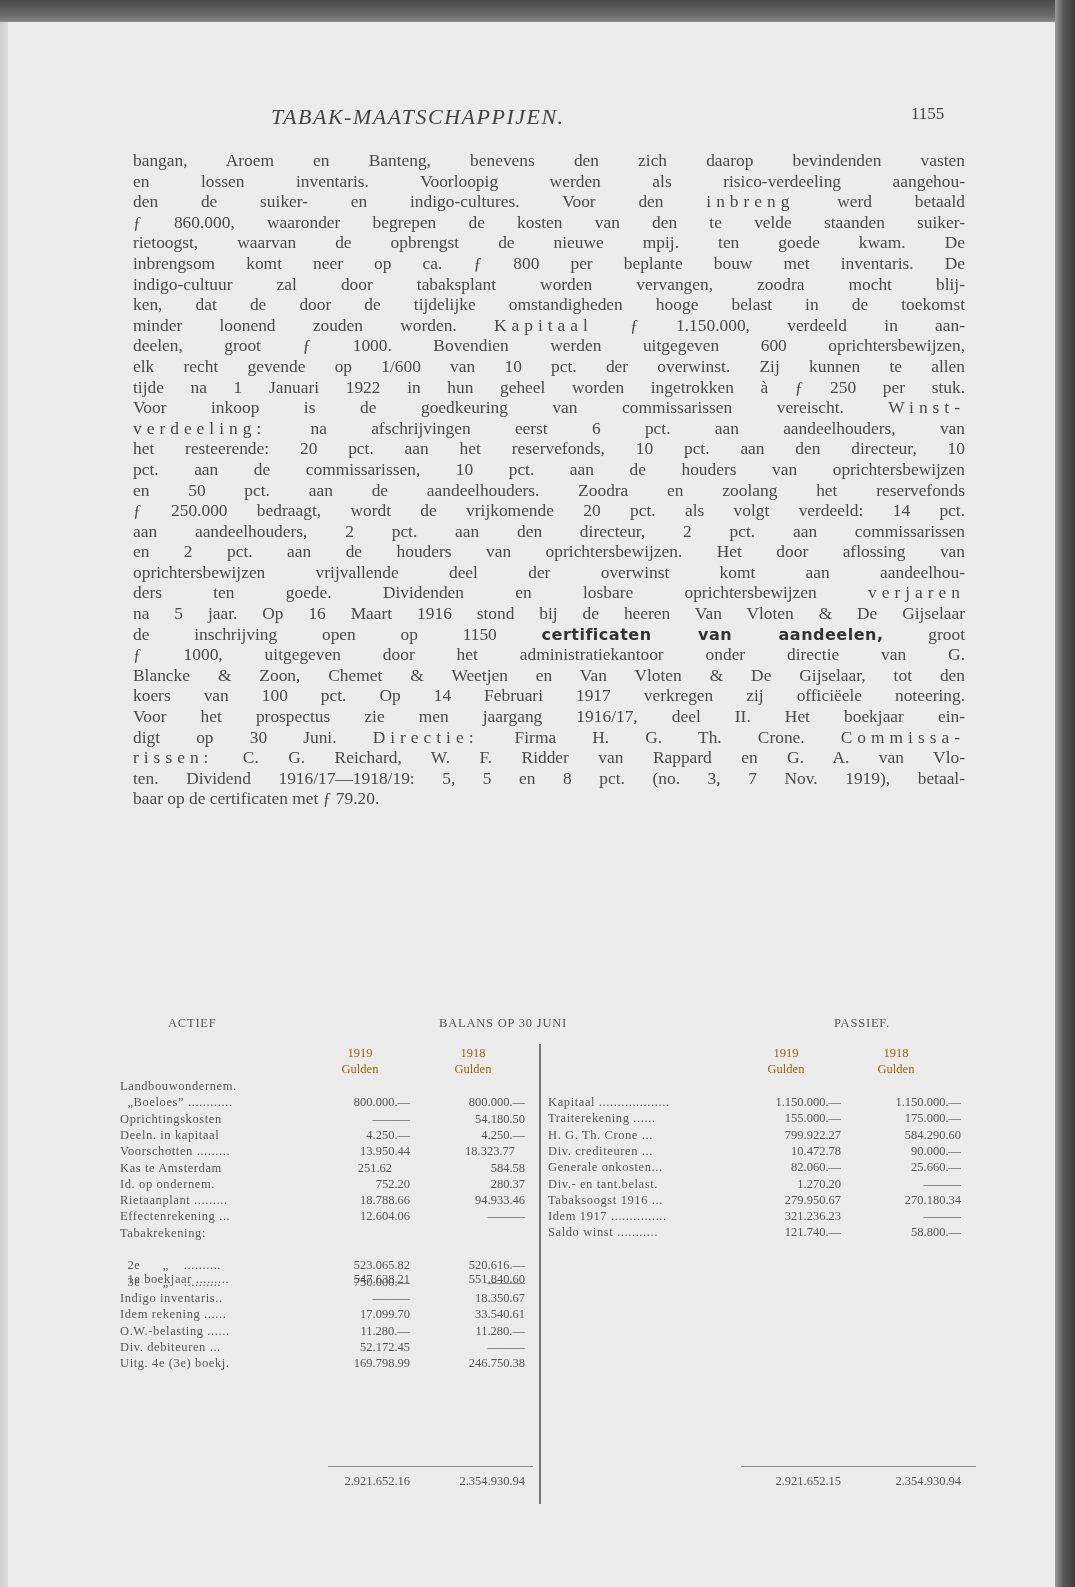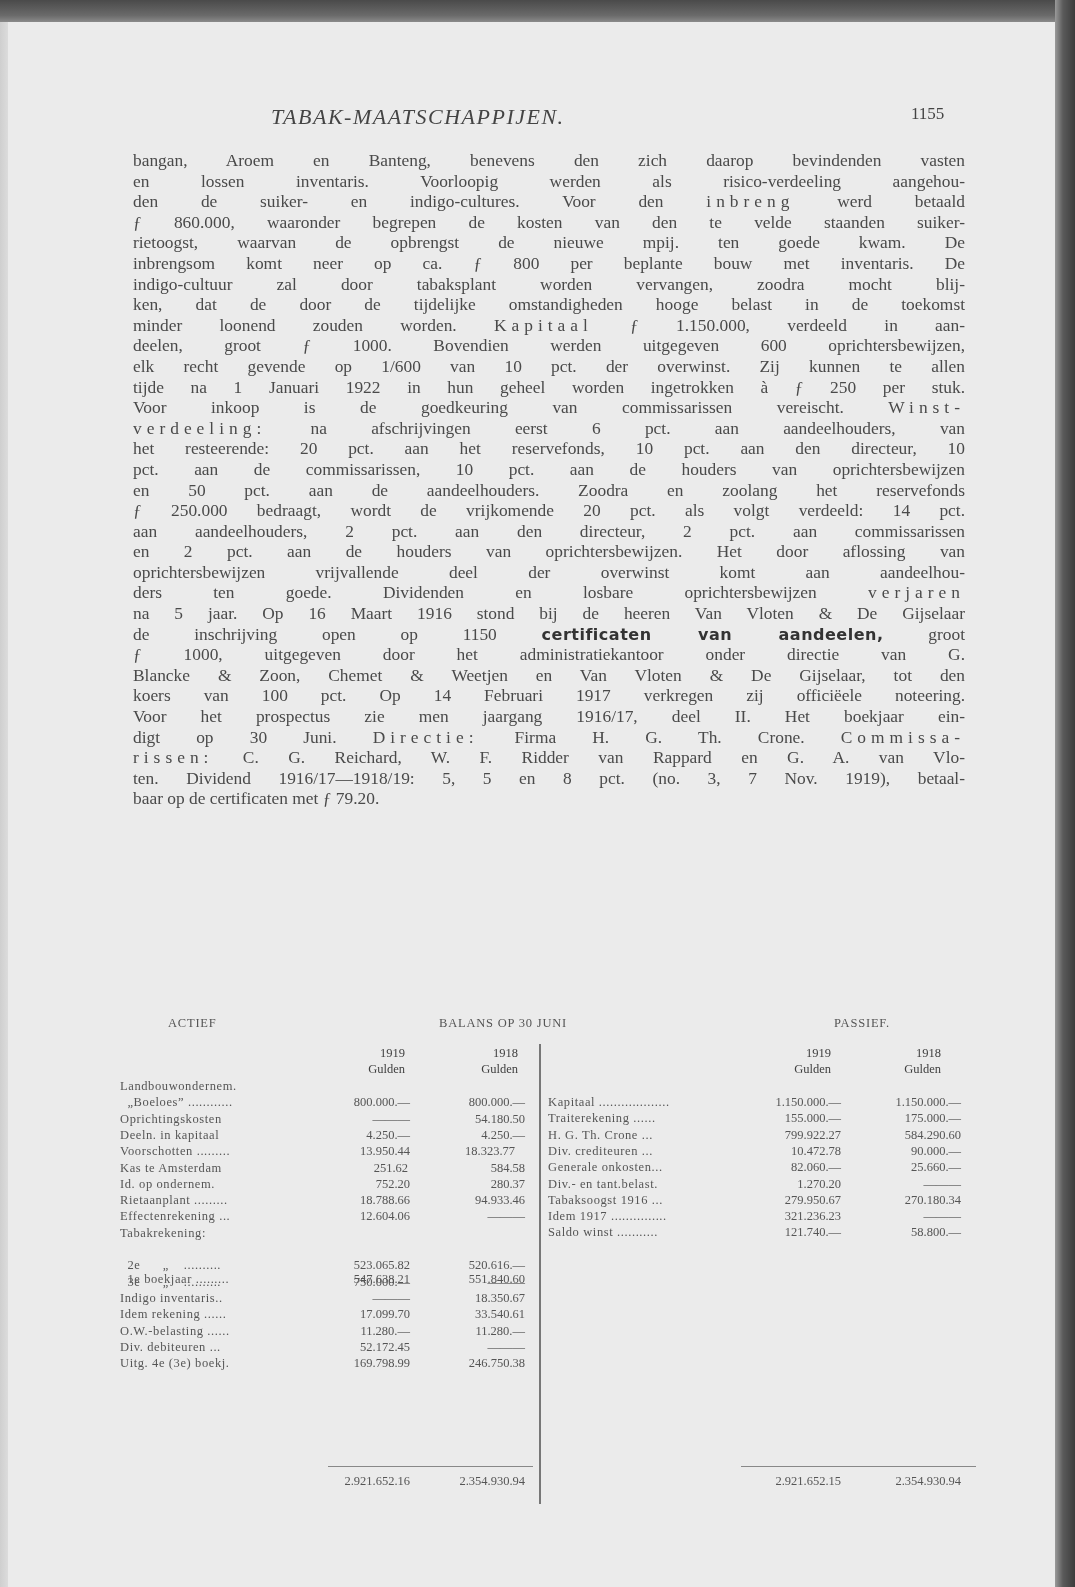--- a/index.html
+++ b/index.html
@@ -39,21 +39,21 @@
     }
     .line { display: block; white-space: nowrap; text-align: justify;
       text-align-last: justify; height: 20.6px; }
     .line.last { text-align-last: left; }
     .spaced { letter-spacing: 5px; }
     .bold-sans { font-family: "DejaVu Sans", sans-serif; font-weight: bold; font-size: 16px; letter-spacing: 0.5px; color: #333; }
 
     
     .balance { position: absolute; left: 0; top: 0; width: 1047px; height: 1565px; pointer-events: none; }
     .bal-head { position: absolute; top: 994px; font-family: "Liberation Serif", serif; font-size: 12.5px; letter-spacing: 0.8px; color: #555; }
-    .col-head { position: absolute; font-family: "Liberation Serif", serif; font-size: 12.5px; color: #404040; text-align: right; width: 90px; line-height: 16px; }
+    .col-head { position: absolute; font-family: "Liberation Serif", serif; font-size: 12.5px; color: #a16207; text-align: center; width: 90px; line-height: 16px; }
     .row { position: absolute; height: 16px; font-family: "Liberation Serif", serif; font-size: 12.5px; color: #555; white-space: nowrap; }
     .lbl { position: absolute; left: 0; letter-spacing: 0.6px; }
     .v1, .v2 { position: absolute; text-align: right; width: 95px; }
     .divider-v { position: absolute; left: 531px; top: 1022px; width: 1.5px; height: 460px; background: #777; }
     .rule { position: absolute; height: 1px; background: #888; }
   </style>
 </head>
 <body>
 
 <div class="scan-top"></div>
@@ -146,21 +146,21 @@
           <span class="v1" style="left: 195px; white-space: pre;">4.250.—</span>
           <span class="v2" style="left: 310px; white-space: pre;">4.250.—</span>
         </div>
         <div class="row" style="left: 112px; top: 1122.2px; width: 430px;">
           <span class="lbl" style="white-space: pre;">Voorschotten .........</span>
           <span class="v1" style="left: 195px; white-space: pre;">13.950.44</span>
           <span class="v2" style="left: 300px; white-space: pre;">18.323.77</span>
         </div>
         <div class="row" style="left: 112px; top: 1138.5px; width: 430px;">
           <span class="lbl" style="white-space: pre;">Kas te Amsterdam</span>
-          <span class="v1" style="left: 193px; white-space: pre;">251.62</span>
+          <span class="v1" style="left: 177px; white-space: pre;">251.62</span>
           <span class="v2" style="left: 310px; white-space: pre;">584.58</span>
         </div>
         <div class="row" style="left: 112px; top: 1154.8px; width: 430px;">
           <span class="lbl" style="white-space: pre;">Id. op ondernem.</span>
           <span class="v1" style="left: 195px; white-space: pre;">752.20</span>
           <span class="v2" style="left: 310px; white-space: pre;">280.37</span>
         </div>
         <div class="row" style="left: 112px; top: 1171.1px; width: 430px;">
           <span class="lbl" style="white-space: pre;">Rietaanplant .........</span>
           <span class="v1" style="left: 195px; white-space: pre;">18.788.66</span>

